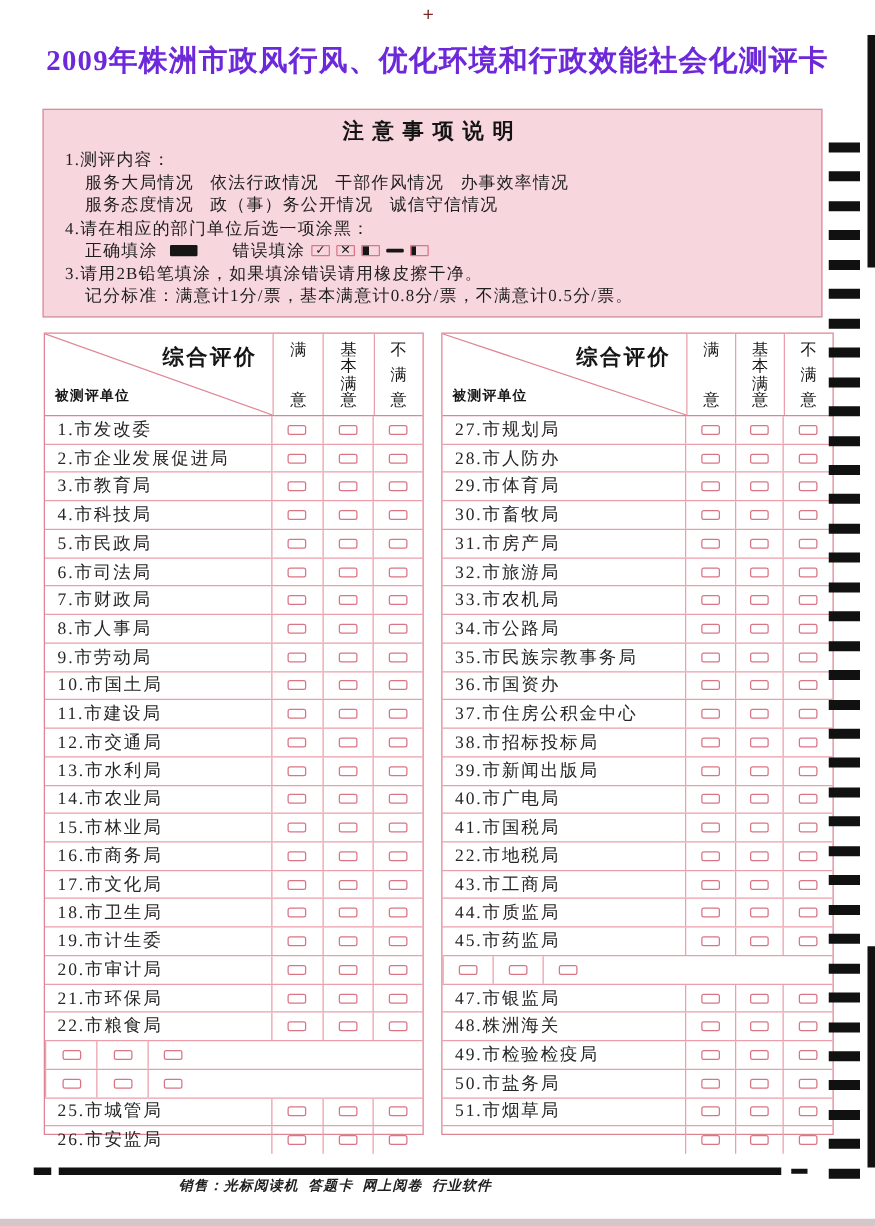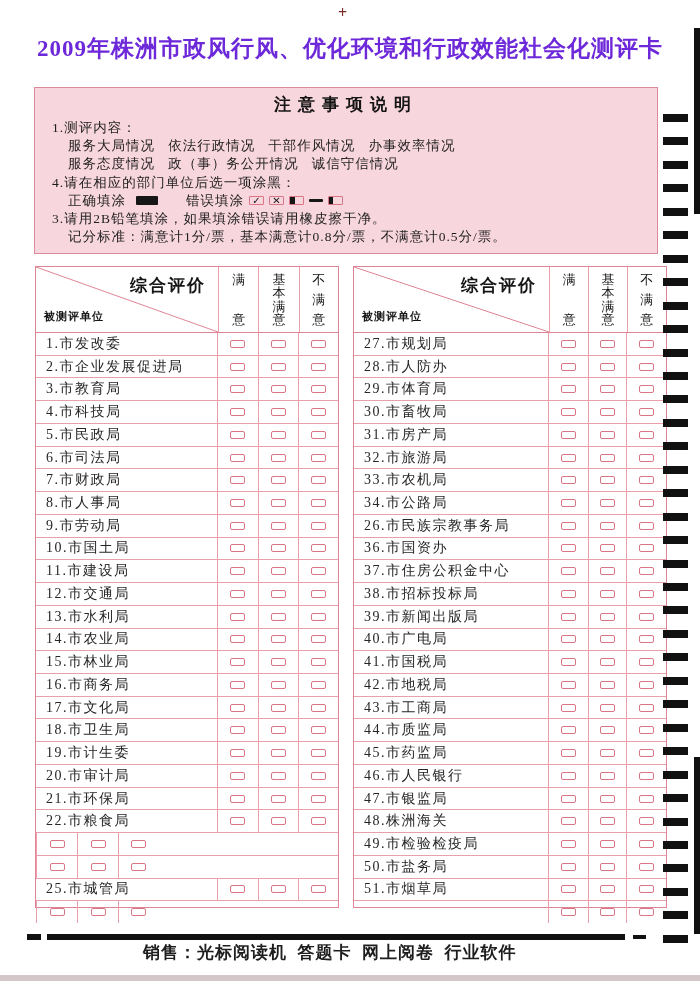--- a/index.html
+++ b/index.html
@@ -61,22 +61,22 @@
     border-radius:2px;background:transparent;box-sizing:border-box;}
   
   .tmark{position:absolute;left:663px;width:25px;height:8px;background:#111;}
   .edgebar{position:absolute;left:694px;width:6px;background:#111;}
   #ebar-top{top:28px;height:186px;}
   #ebar-bottom{top:757px;height:177px;}
   
   .bl-sq{position:absolute;left:27px;top:934px;width:14px;height:6px;background:#111;}
   .bl-line{position:absolute;left:47px;top:934px;width:578px;height:6px;background:#111;}
   .bl-dash{position:absolute;left:633px;top:935px;width:13px;height:4px;background:#111;}
-  .footer-text{position:absolute;left:143px;top:941px;font-size:17px;font-weight:bold;
-    letter-spacing:1px;white-space:pre;color:#1e1e1e;}
+  .footer-text{position:absolute;left:143px;top:941px;font-size:11px;font-weight:bold;
+    letter-spacing:1px;white-space:pre;color:#1e1e1e;font-style:italic;}
   .bottom-strip{position:absolute;left:0;top:975px;width:700px;height:6px;background:#d3c7ca;}
 </style>
 </head>
 <body>
 
 <div class="plus">+</div>
 <div class="page-title">2009年株洲市政风行风、优化环境和行政效能社会化测评卡</div>
 
 <div class="notice">
   <div class="notice-title">注意事项说明</div>
@@ -416,20 +416,21 @@
           <span class="bubble"></span>
         </div>
         <div class="cell optcell">
           <span class="bubble"></span>
         </div>
         <div class="cell optcell">
           <span class="bubble"></span>
         </div>
       </div>
       <div class="row">
+        <div class="cell namecell">26.市安监局</div>
         <div class="cell optcell">
           <span class="bubble"></span>
         </div>
         <div class="cell optcell">
           <span class="bubble"></span>
         </div>
         <div class="cell optcell">
           <span class="bubble"></span>
         </div>
       </div>
@@ -552,21 +553,21 @@
           <span class="bubble"></span>
         </div>
         <div class="cell optcell">
           <span class="bubble"></span>
         </div>
         <div class="cell optcell">
           <span class="bubble"></span>
         </div>
       </div>
       <div class="row">
-        <div class="cell namecell">26.市民族宗教事务局</div>
+        <div class="cell namecell">35.市民族宗教事务局</div>
         <div class="cell optcell">
           <span class="bubble"></span>
         </div>
         <div class="cell optcell">
           <span class="bubble"></span>
         </div>
         <div class="cell optcell">
           <span class="bubble"></span>
         </div>
       </div>
@@ -636,21 +637,21 @@
           <span class="bubble"></span>
         </div>
         <div class="cell optcell">
           <span class="bubble"></span>
         </div>
         <div class="cell optcell">
           <span class="bubble"></span>
         </div>
       </div>
       <div class="row">
-        <div class="cell namecell">42.市地税局</div>
+        <div class="cell namecell">22.市地税局</div>
         <div class="cell optcell">
           <span class="bubble"></span>
         </div>
         <div class="cell optcell">
           <span class="bubble"></span>
         </div>
         <div class="cell optcell">
           <span class="bubble"></span>
         </div>
       </div>
@@ -684,21 +685,20 @@
           <span class="bubble"></span>
         </div>
         <div class="cell optcell">
           <span class="bubble"></span>
         </div>
         <div class="cell optcell">
           <span class="bubble"></span>
         </div>
       </div>
       <div class="row">
-        <div class="cell namecell">46.市人民银行</div>
         <div class="cell optcell">
           <span class="bubble"></span>
         </div>
         <div class="cell optcell">
           <span class="bubble"></span>
         </div>
         <div class="cell optcell">
           <span class="bubble"></span>
         </div>
       </div>

